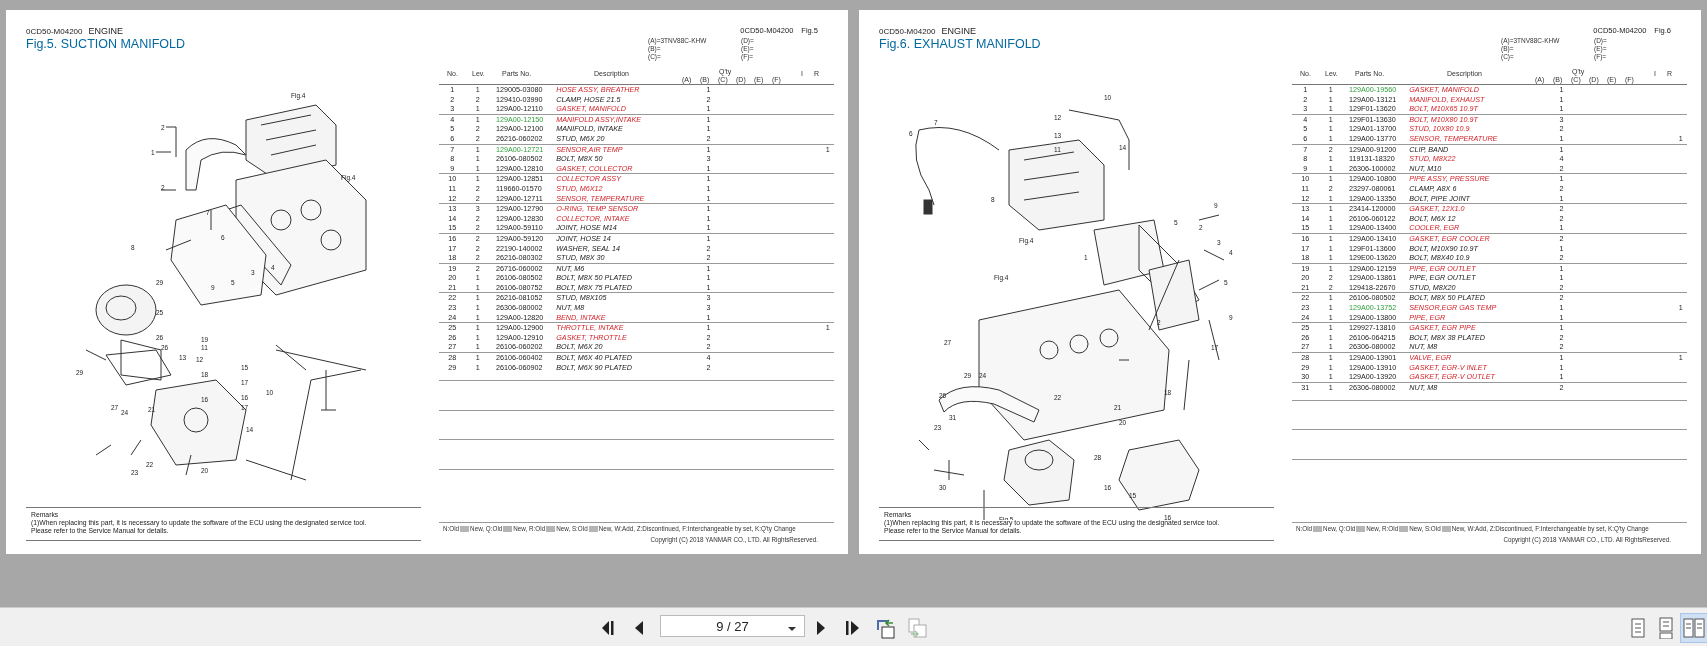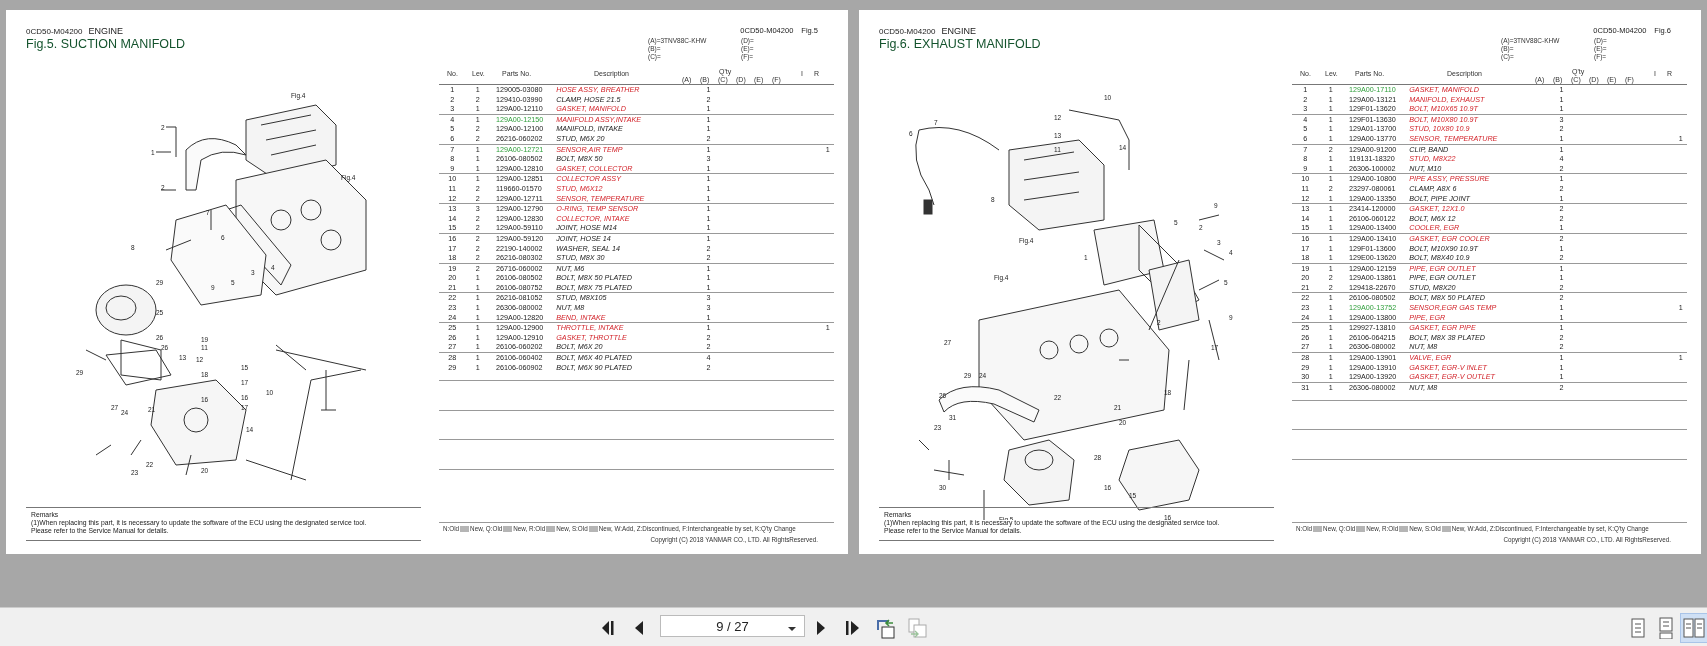--- a/index.html
+++ b/index.html
@@ -4,21 +4,21 @@
 <style>
   * { box-sizing: border-box; margin: 0; padding: 0; }
   html, body { width: 1707px; height: 646px; overflow: hidden; }
   body { background: #a7a7a7; font-family: "Liberation Sans", sans-serif; position: relative; }
   .viewer { position: absolute; left: 0; top: 0; width: 1707px; height: 607px; background: #a7a7a7; }
   .page { position: absolute; top: 10px; width: 842px; height: 544px; background: #fff; }
   #page-left { left: 6px; }
   #page-right { left: 859px; }
   .hdr-code { position: absolute; left: 20px; top: 16px; font-size: 8px; color: #222; }
   .hdr-code .eng { font-size: 9px; margin-left: 6px; }
-  .fig-title { position: absolute; left: 20px; top: 27px; font-size: 12.5px; color: #14532d; }
+  .fig-title { position: absolute; left: 20px; top: 27px; font-size: 12.5px; color: #0369a1; }
   .hdr-right { position: absolute; right: 30px; top: 16px; font-size: 7.5px; color: #222; }
   .hdr-right .fig { margin-left: 8px; }
   .models { position: absolute; top: 27px; font-size: 6.5px; color: #333; line-height: 8px; }
   .models.a { left: 642px; }
   .models.d { left: 735px; }
   .diagram { position: absolute; left: 60px; top: 70px; width: 330px; height: 440px; }
   .table-wrap { position: absolute; left: 433px; top: 52px; width: 395px; }
   .th { position: relative; height: 22px; font-size: 7px; color: #333; }
   .th span { position: absolute; }
   table.parts { border-collapse: collapse; width: 395px; font-size: 7.2px; border-top: 1px solid #777; }
@@ -702,21 +702,21 @@
         <span style="left:315px;top:14px">(E)</span>
         <span style="left:333px;top:14px">(F)</span>
         <span style="left:362px;top:8px">I</span>
         <span style="left:375px;top:8px">R</span>
       </div>
       <table class="parts" id="tbl1">
           <tbody>
             <tr>
               <td class="no">1</td>
               <td class="lev">1</td>
-              <td class="pn green">129A00-17110</td>
+              <td class="pn green">129A00-19560</td>
               <td class="desc red">GASKET, MANIFOLD</td>
               <td class="q">1</td>
               <td class="q"></td>
               <td class="q"></td>
               <td class="q"></td>
               <td class="q"></td>
               <td class="q"></td>
               <td class="ir"></td>
               <td class="ir"></td>
             </tr>

